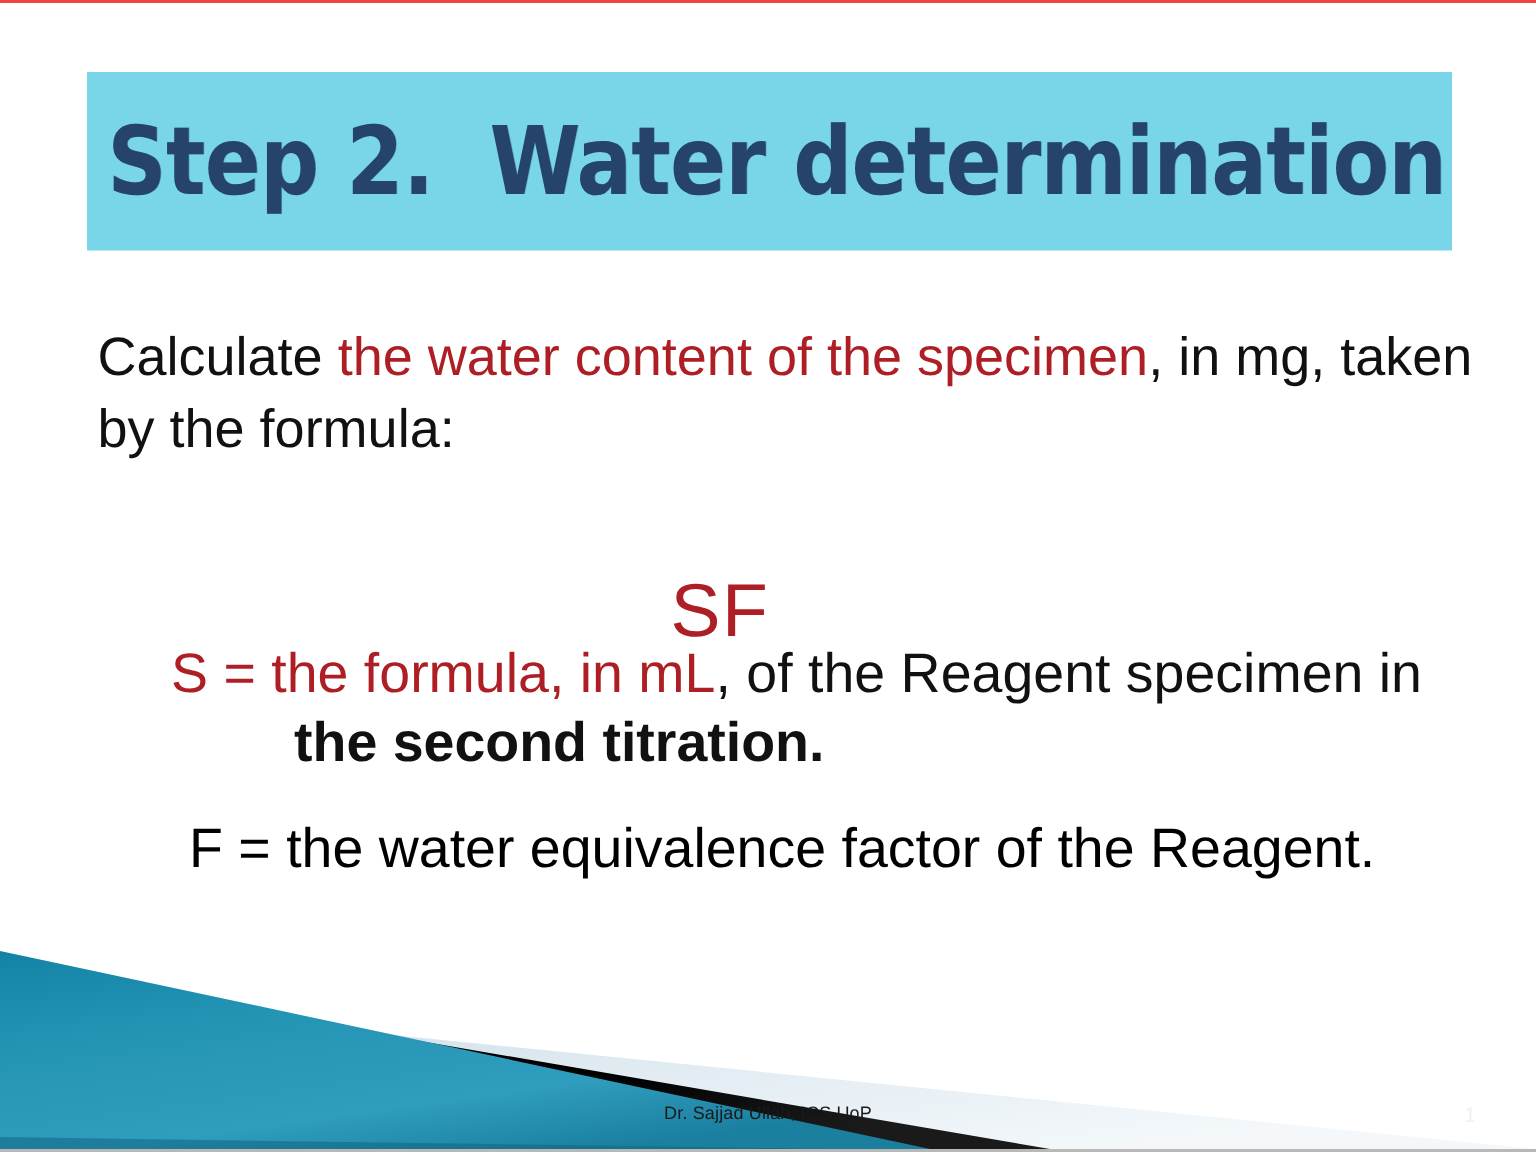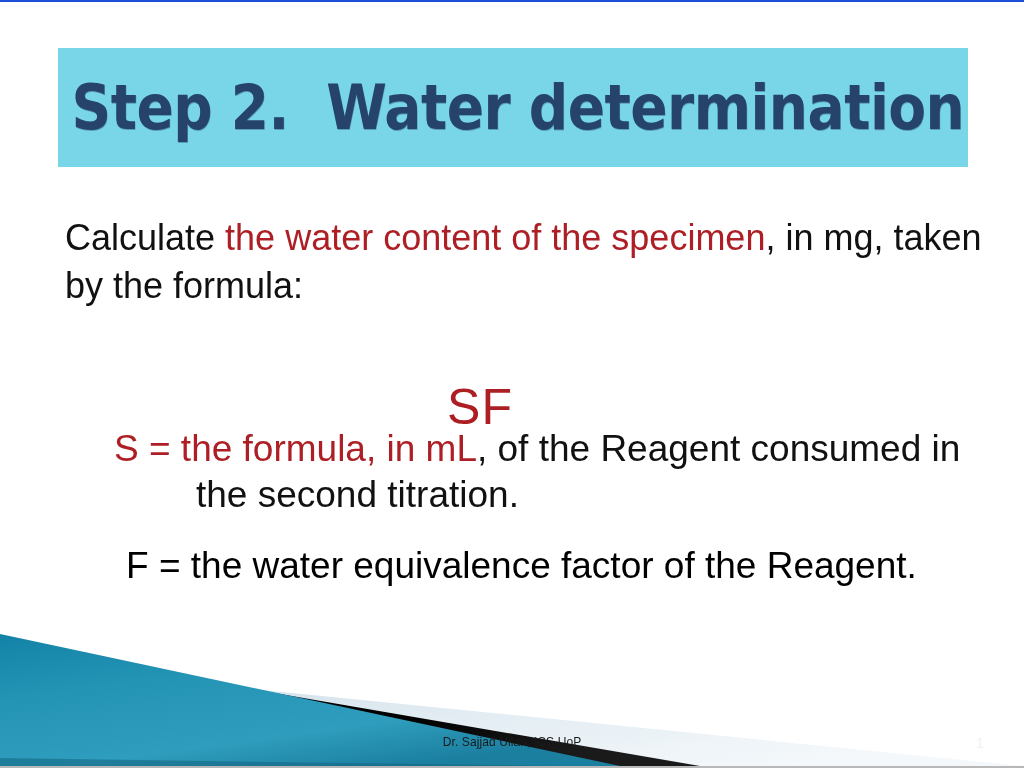--- a/index.html
+++ b/index.html
@@ -14,21 +14,21 @@
     overflow: hidden;
   }
 
   #slide {
     position: relative;
     width: 1024px;
     height: 768px;
     background: #ffffff;
     overflow: hidden;
     box-sizing: border-box;
-    border-top: 2px solid #1d4ed8;
+    border-top: 2px solid #ef4444;
     border-bottom: 2px solid #b8b8b8;
   }
 
   
   #title-band {
     position: absolute;
     left: 58px;
     top: 46px;
     width: 910px;
     height: 119px;
@@ -91,20 +91,21 @@
     top: 424px;
     width: 880px;
     font-family: "Liberation Sans", sans-serif;
     font-size: 37px;
     line-height: 46px;
     color: #111111;
   }
   #def-s-cont {
     display: block;
     padding-left: 82px;
+    font-weight: bold;
   }
   #def-f {
     position: absolute;
     left: 126px;
     top: 541px;
     width: 880px;
     font-family: "Liberation Sans", sans-serif;
     font-size: 37px;
     line-height: 46px;
     color: #000000;
@@ -150,21 +151,21 @@
   <div id="title-band">
     <div id="title-text">Step 2.  Water determination</div>
   </div>
 
   <div id="body-block">
     <div class="body-line"><span class="black">Calculate </span><span class="red">the water content of the specimen</span><span class="black">, in mg, taken by the formula:</span></div>
   </div>
 
   <div id="formula">SF</div>
 
-  <div id="def-s"><span class="red">S = the formula, in mL</span><span class="black">, of the Reagent consumed in</span><span id="def-s-cont" class="black">the second titration.</span></div>
+  <div id="def-s"><span class="red">S = the formula, in mL</span><span class="black">, of the Reagent specimen in</span><span id="def-s-cont" class="black">the second titration.</span></div>
 
   <div id="def-f">F = the water equivalence factor of the Reagent.</div>
 
   <div id="deco">
     <svg viewBox="0 0 1024 140" preserveAspectRatio="none" xmlns="http://www.w3.org/2000/svg">
       <defs>
         <linearGradient id="tealGrad" x1="0" y1="0" x2="0.65" y2="1">
           <stop offset="0%" stop-color="#1283a6"></stop>
           <stop offset="35%" stop-color="#2494b5"></stop>
           <stop offset="75%" stop-color="#2f9dbd"></stop>

